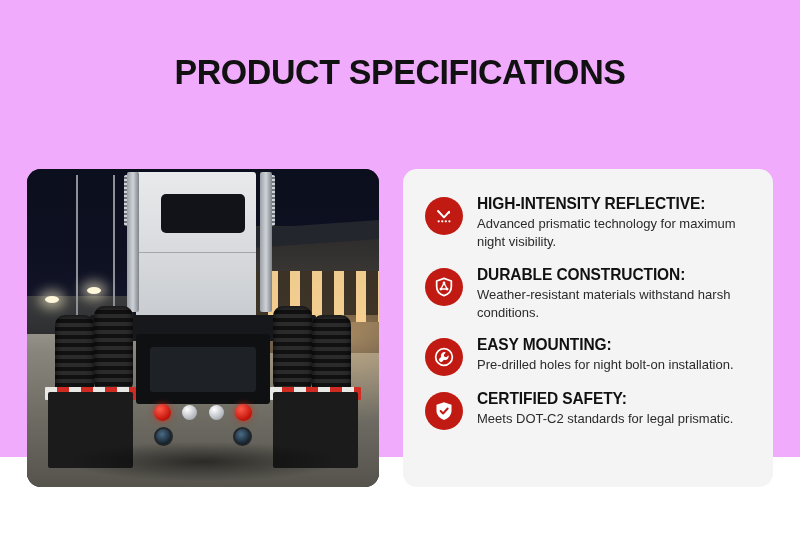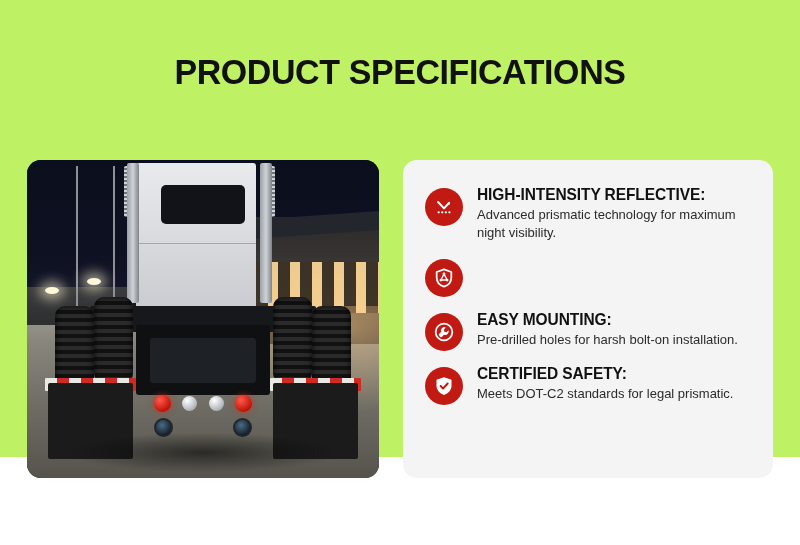--- a/index.html
+++ b/index.html
@@ -12,21 +12,21 @@
     height: 545px;
     overflow: hidden;
     font-family: "Liberation Sans", sans-serif;
     -webkit-font-smoothing: antialiased;
   }
 
   .page {
     position: relative;
     width: 800px;
     height: 457px;
-    background: #bef264;
+    background: #f0abfc;
   }
 
   
   .page-title {
     position: absolute;
     top: 52px;
     left: 0;
     width: 800px;
     text-align: center;
     font-family: "Liberation Sans", sans-serif;
@@ -34,21 +34,21 @@
     font-size: 35px;
     letter-spacing: -0.4px;
     color: #111111;
     transform: scaleX(0.97);
     transform-origin: center;
   }
 
   
   .content {
     position: absolute;
-    top: 160px;
+    top: 169px;
     left: 27px;
     width: 746px;
     height: 318px;
     display: flex;
     align-items: stretch;
     gap: 0px;
   }
 
   
   .photo-card {
@@ -447,32 +447,36 @@
       <div class="feature">
         <div class="feature-icon">
           <svg width="22" height="22" viewBox="0 0 24 24" aria-hidden="true">
             <path d="M12 2.6 L20 5.4 V11.4 C20 16.3 16.6 19.9 12 21.4 C7.4 19.9 4 16.3 4 11.4 V5.4 Z" fill="none" stroke="#ffffff" stroke-width="1.9" stroke-linejoin="round"></path>
             <path d="M12 7.6 L8.6 14.2 H15.4 Z" fill="none" stroke="#ffffff" stroke-width="1.5" stroke-linejoin="round"></path>
             <circle cx="12" cy="7.6" r="1.5" fill="#ffffff"></circle>
             <circle cx="8.6" cy="14.2" r="1.5" fill="#ffffff"></circle>
             <circle cx="15.4" cy="14.2" r="1.5" fill="#ffffff"></circle>
           </svg>
         </div>
+        <div class="feature-text">
+          <div class="feature-title">DURABLE CONSTRUCTION:</div>
+          <div class="feature-desc">Weather-resistant materials withstand harsh conditions.</div>
+        </div>
       </div>
 
       <div class="feature">
         <div class="feature-icon">
           <svg width="22" height="22" viewBox="0 0 24 24" aria-hidden="true">
             <circle cx="12" cy="12" r="9.1" fill="none" stroke="#ffffff" stroke-width="1.9"></circle>
             <path d="M13.9 7.0 a3.9 3.9 0 0 0-5.1 5.0 l-2.0 2.0 a1.5 1.5 0 0 0 0 2.1 l1.0 1.0 a1.5 1.5 0 0 0 2.1 0 l2.0-2.0 a3.9 3.9 0 0 0 5.0-5.1 l-2.3 2.3 -2.2-0.6 -0.6-2.2 Z" fill="#ffffff"></path>
           </svg>
         </div>
         <div class="feature-text">
           <div class="feature-title">EASY MOUNTING:</div>
-          <div class="feature-desc">Pre-drilled holes for harsh bolt-on installation.</div>
+          <div class="feature-desc">Pre-drilled holes for night bolt-on installation.</div>
         </div>
       </div>
 
       <div class="feature">
         <div class="feature-icon">
           <svg width="22" height="22" viewBox="0 0 24 24" aria-hidden="true">
             <path d="M12 2.4 L20.2 5.3 V11.5 C20.2 16.5 16.7 20.2 12 21.7 C7.3 20.2 3.8 16.5 3.8 11.5 V5.3 Z" fill="#ffffff"></path>
             <path d="M8.3 12.0 L11.0 14.7 L16.0 9.3" fill="none" stroke="#c01a12" stroke-width="2.1" stroke-linecap="round" stroke-linejoin="round"></path>
           </svg>
         </div>

